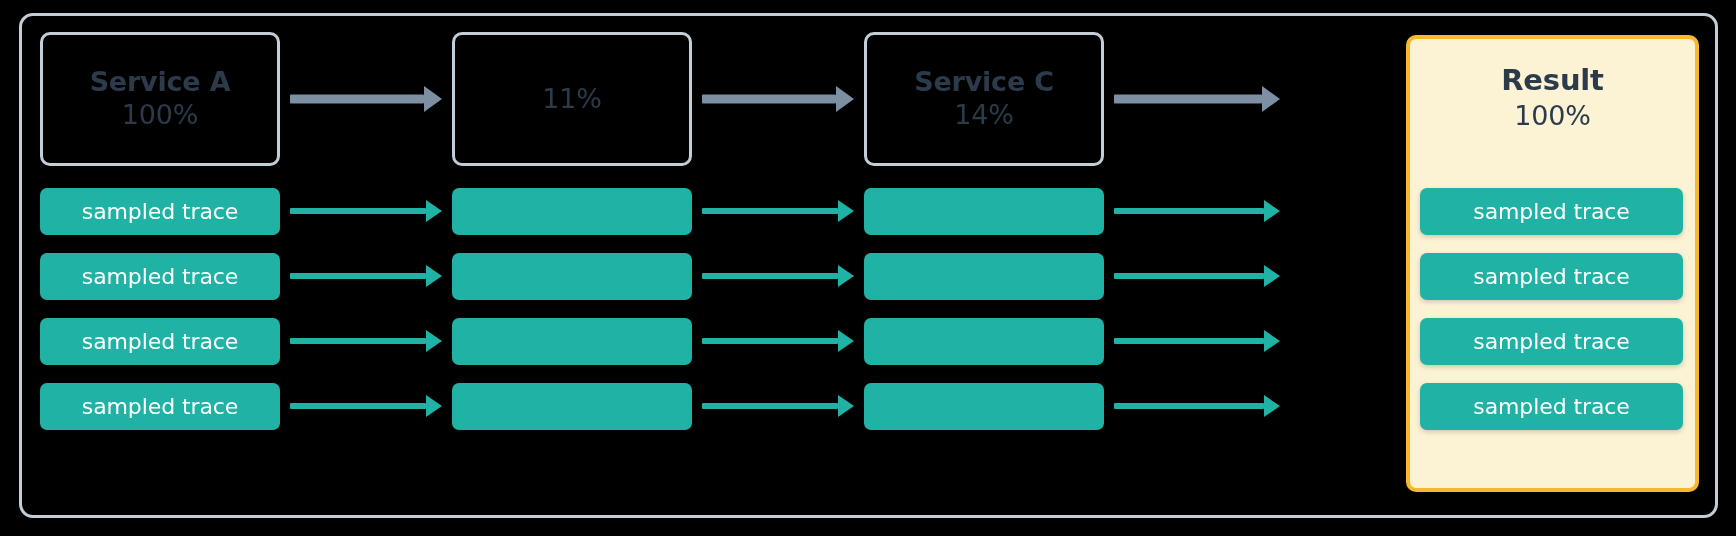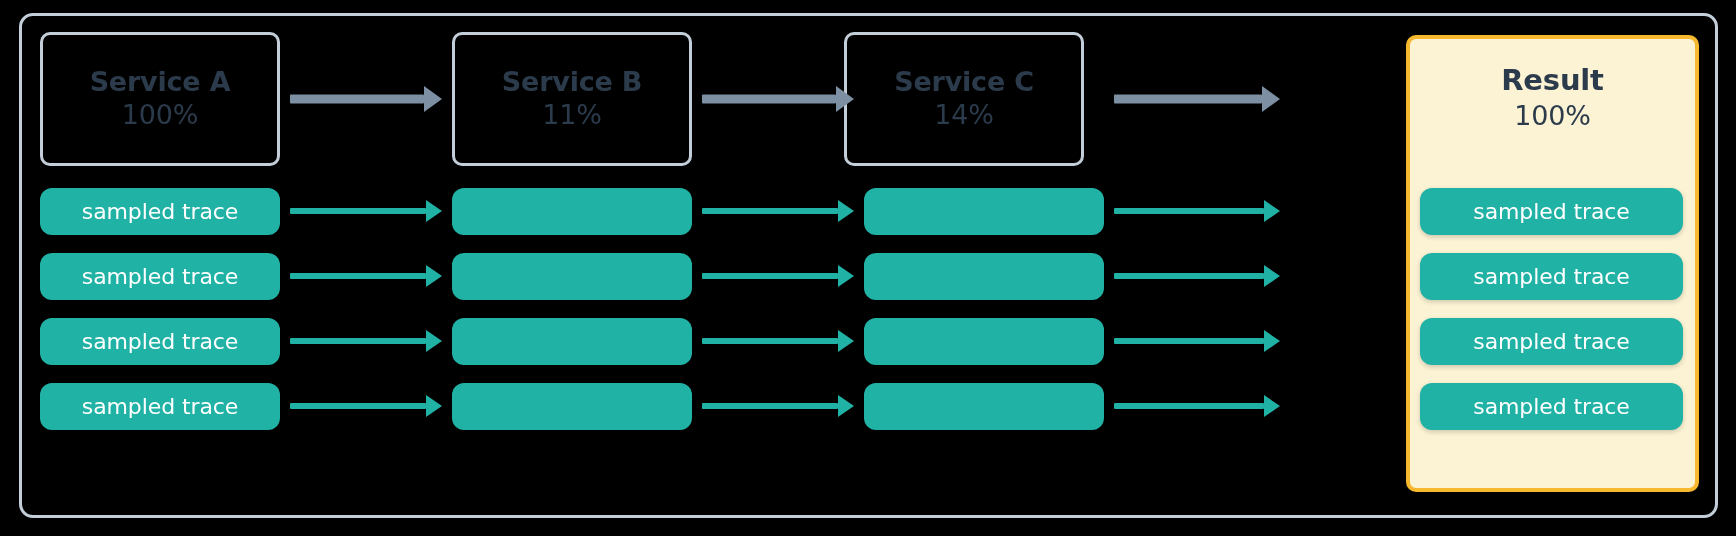--- a/index.html
+++ b/index.html
@@ -44,21 +44,21 @@
     border: 3px solid #c3ced8;
     border-radius: 10px;
     background: transparent;
     display: flex;
     flex-direction: column;
     align-items: center;
     justify-content: center;
   }
   .svc-box.a { left: 40px; }
   .svc-box.b { left: 452px; }
-  .svc-box.c { left: 844px; text-align: center; }
+  .svc-box.c { left: 864px; text-align: center; }
 
   .svc-name {
     font-size: 27px;
     font-weight: bold;
     color: #2b3b4b;
     line-height: 1.15;
     letter-spacing: -0.2px;
   }
   .svc-pct {
     font-size: 27px;
@@ -100,21 +100,21 @@
     color: #2b3b4b;
     line-height: 1.35;
     letter-spacing: -0.2px;
   }
 
   
   .trace {
     position: absolute;
     width: 240px;
     height: 47px;
-    border-radius: 12px;
+    border-radius: 7px;
     background: #21b2a6;
     display: flex;
     align-items: center;
     justify-content: center;
   }
   .trace.in-result {
     width: 263px;
     box-shadow: 0 2px 5px rgba(0,0,0,0.18);
   }
   .trace-label {
@@ -163,21 +163,20 @@
 <div id="canvas">
 
   <div class="outer-frame"></div>
 
   <div class="svc-box a">
     <div class="svc-name">Service A</div>
     <div class="svc-pct">100%</div>
   </div>
 
   <div class="svc-box b">
-    <div class="svc-name">Service B</div>
     <div class="svc-pct">11%</div>
   </div>
 
   <div class="svc-box c">
     <div class="svc-name">Service C</div>
     <div class="svc-pct">14%</div>
   </div>
 
   <div class="result-box">
     <div class="result-head">

